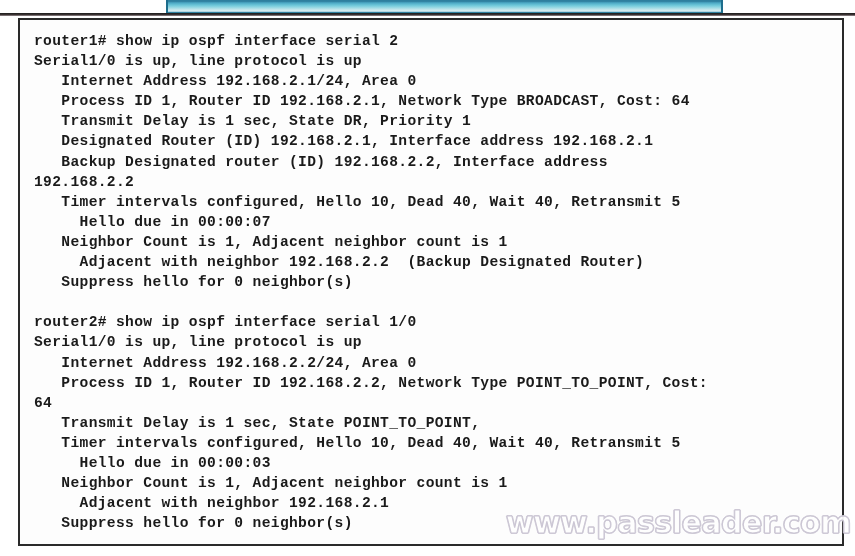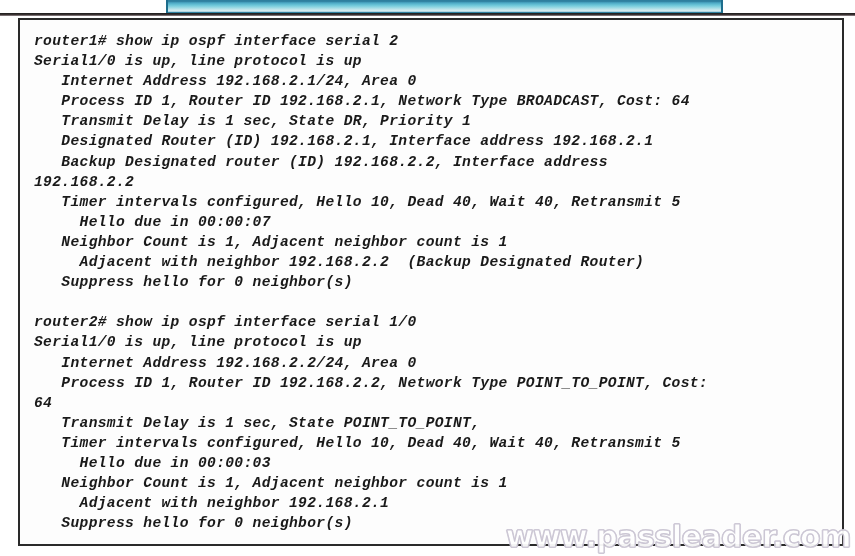--- a/index.html
+++ b/index.html
@@ -73,29 +73,28 @@
     right: 0;
     margin: 0;
     padding: 0;
     font-family: "Liberation Mono", "DejaVu Sans Mono", monospace;
     font-size: 14.6px;
     line-height: 20.1px;
     font-weight: bold;
     color: #1a1a1a;
     white-space: pre;
     letter-spacing: 0.35px;
-    font-style: italic;
     -webkit-font-smoothing: none;
   }
 
   
   #watermark {
     position: absolute;
     right: 4px;
-    bottom: 2px;
+    bottom: 16px;
     font-family: "DejaVu Sans", sans-serif;
     font-size: 30px;
     font-weight: bold;
     letter-spacing: -0.5px;
     color: #ffffff;
     -webkit-text-stroke: 1.1px #c9c4d2;
     text-shadow:
       -1px 0 0 #cfcad6,
        1px 0 0 #cfcad6,
        0 -1px 0 #cfcad6,

